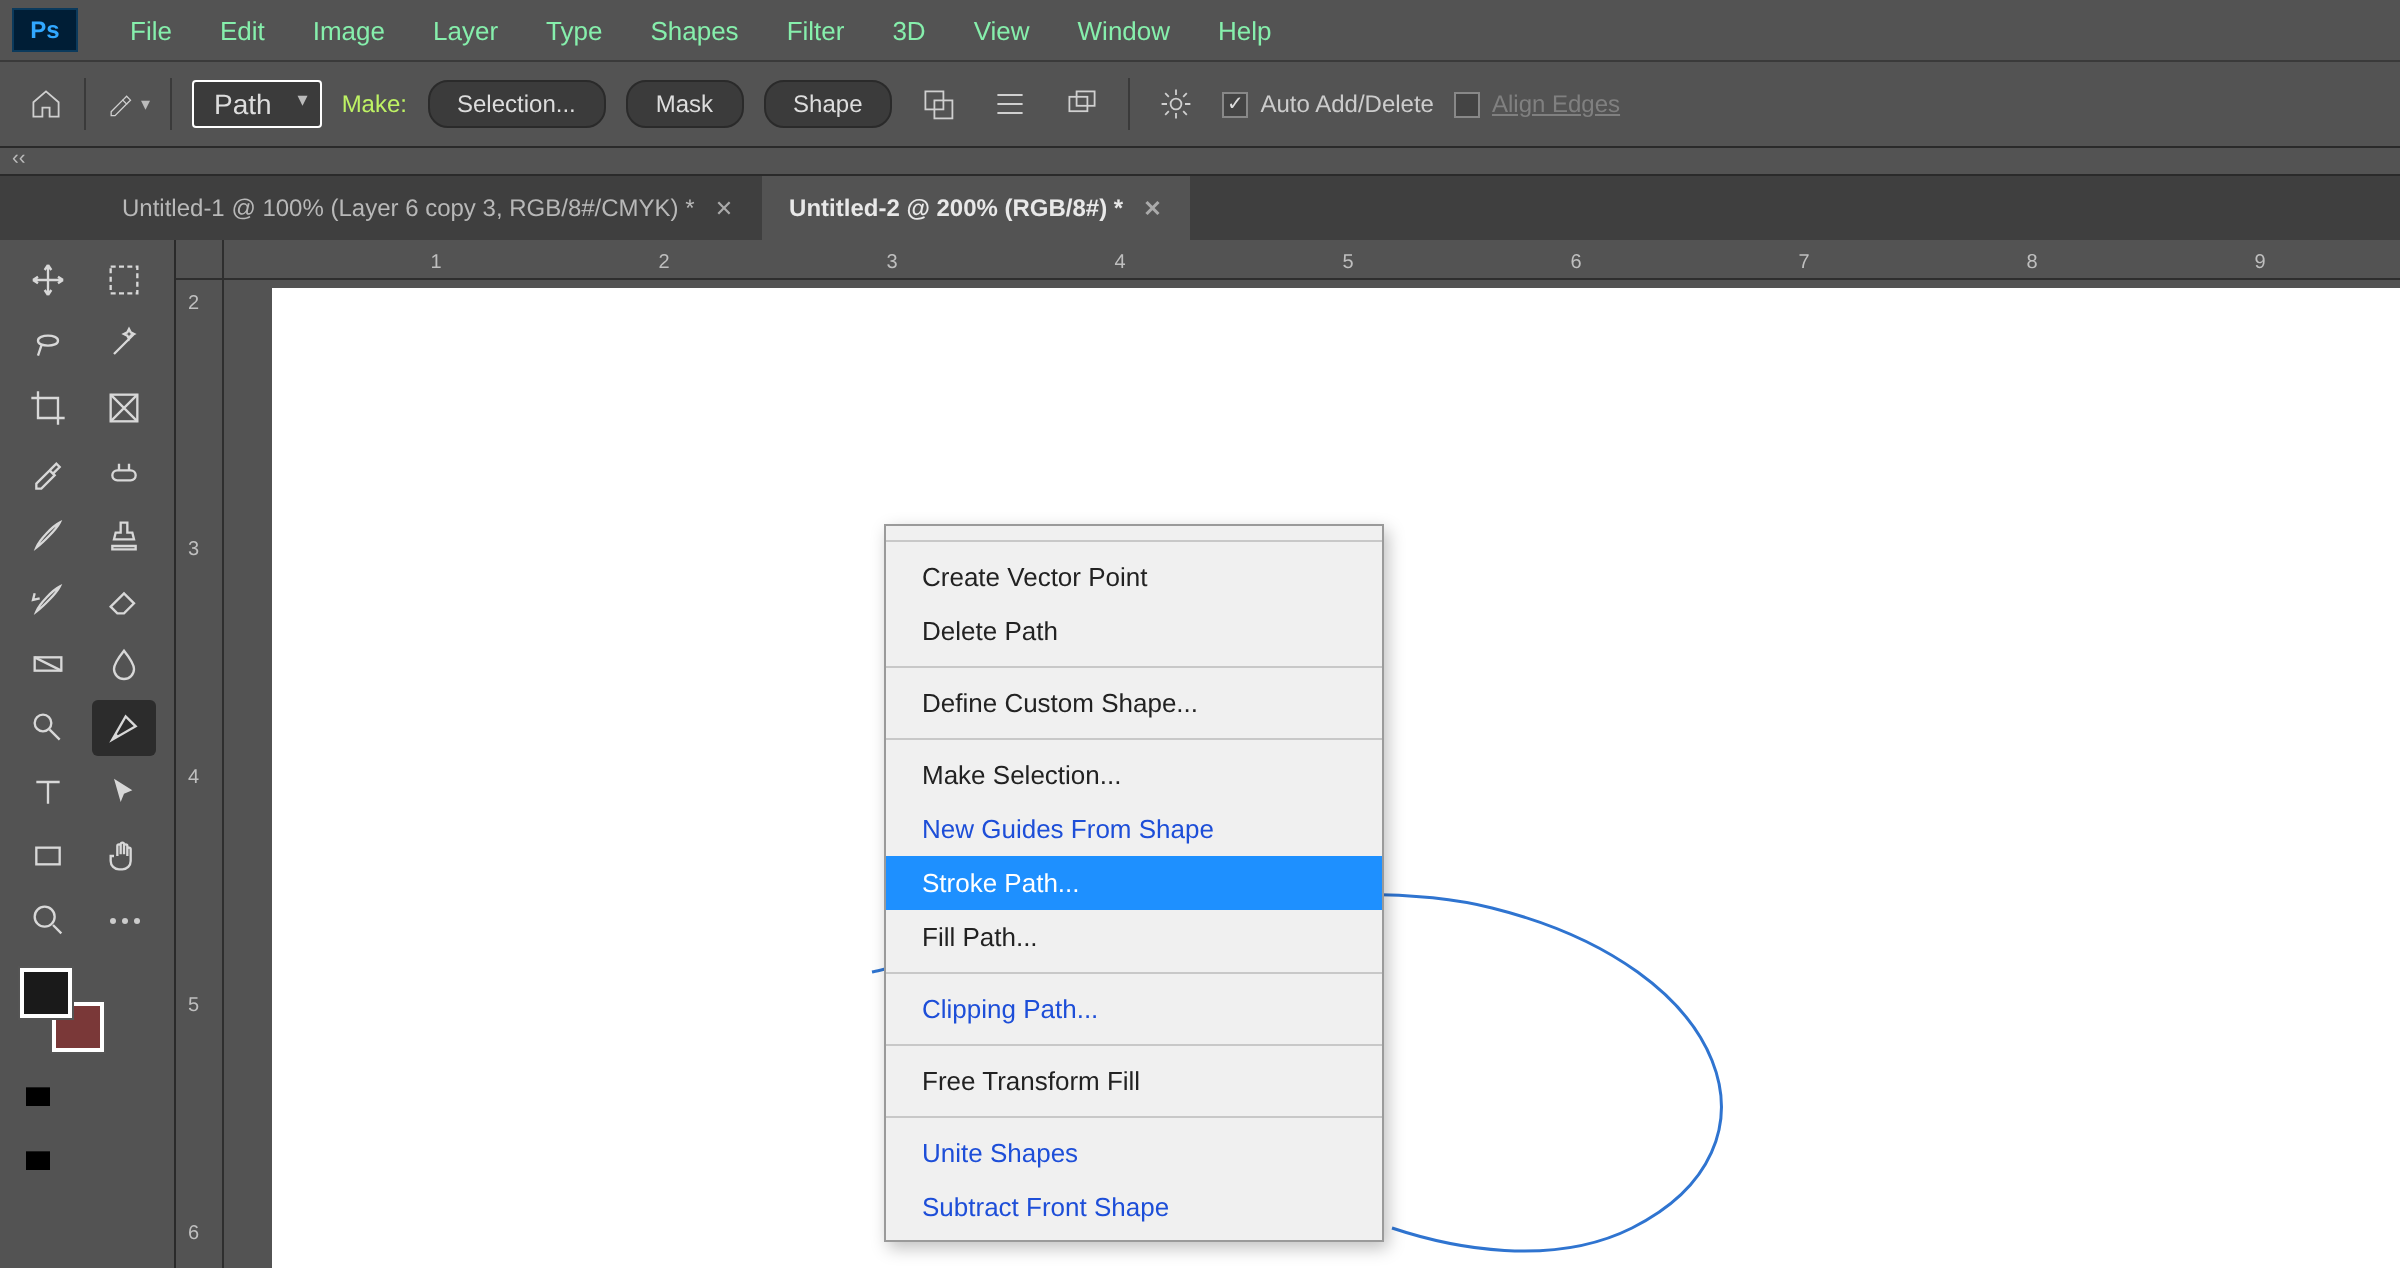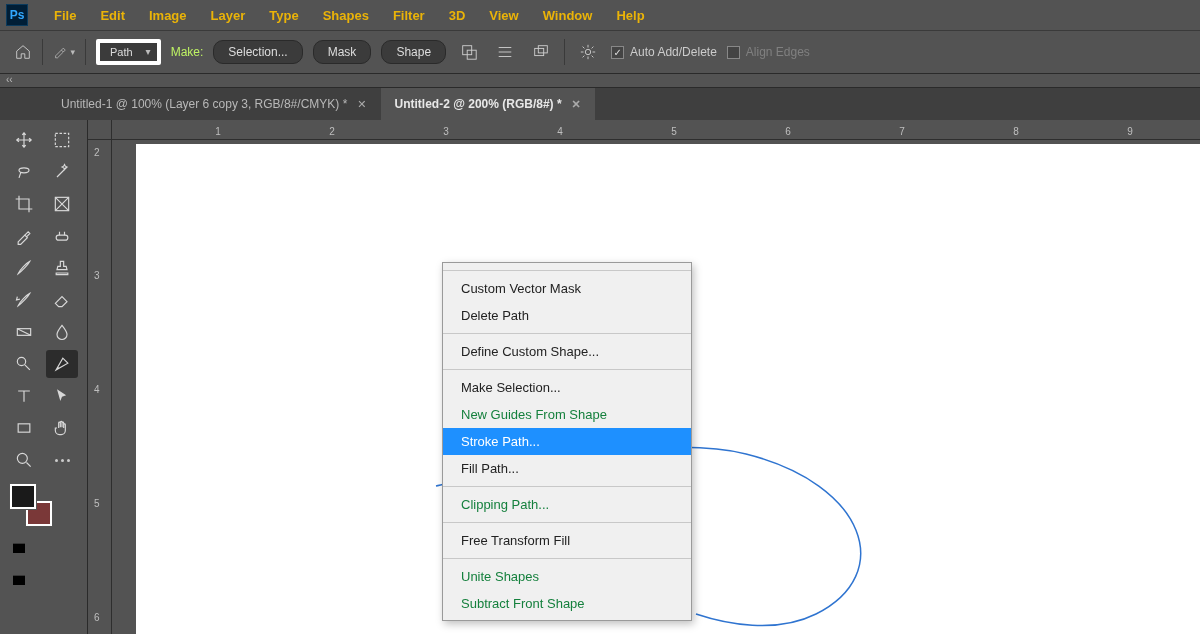--- a/index.html
+++ b/index.html
@@ -1,34 +1,34 @@
 <!DOCTYPE html>
 <html><head>
 <meta charset="utf-8">
 <style>
 * { margin: 0; padding: 0; box-sizing: border-box; font-family: "Segoe UI", Tahoma, sans-serif; }
 body { width: 1200px; height: 634px; background: #535353; color: #e0e0e0; overflow: hidden; user-select: none; }
 
 
 .menubar { height: 30px; background: #535353; display: flex; align-items: center; padding: 0 6px; font-size: 13px; }
-.ps-logo { width: 22px; height: 22px; background: #001e36; color: #31a8ff; font-weight: bold; font-size: 12px; display: flex; align-items: center; justify-content: center; border: 1px solid #0b3a5c; margin-right: 14px; }
-.menu-item { padding: 0 12px; height: 30px; display: flex; align-items: center; cursor: pointer; color: #eab308; font-weight: bold; }
+.ps-logo { width: 33px; height: 22px; background: #001e36; color: #31a8ff; font-weight: bold; font-size: 12px; display: flex; align-items: center; justify-content: center; border: 1px solid #0b3a5c; margin-right: 14px; }
+.menu-item { padding: 0 12px; height: 30px; display: flex; align-items: center; cursor: pointer; color: #86efac; }
 
 
 .optbar { height: 44px; background: #535353; border-top: 1px solid #3a3a3a; border-bottom: 1px solid #2a2a2a; display: flex; align-items: center; padding: 0 14px; gap: 10px; font-size: 12px; color: #d0d0d0; }
 .opt-divider { width: 1px; height: 26px; background: #3a3a3a; }
 .opt-home { width: 18px; height: 18px; }
 .opt-tool-icon { width: 22px; height: 18px; display:flex; align-items:center; }
-.opt-dd { background: #3b3b3b; border: 4px solid #ffffff; padding: 3px 24px 3px 10px; border-radius: 2px; position: relative; font-size: 11px; color: #ddd; }
+.opt-dd { background: #3b3b3b; border: 1px solid #ffffff; padding: 3px 24px 3px 10px; border-radius: 2px; position: relative; font-size: 14px; color: #ddd; }
 .opt-dd::after { content: "▾"; position: absolute; right: 6px; top: 3px; color: #bbb; font-size: 10px; }
 .opt-btn { background: #3b3b3b; border: 1px solid #2a2a2a; padding: 4px 14px; border-radius: 10px; font-size: 12px; color: #ddd; }
 .opt-iconbtn { width: 26px; height: 26px; display: flex; align-items: center; justify-content: center; }
 .opt-check { display: flex; align-items: center; gap: 6px; color: #ccc; }
 .opt-check .box { width: 13px; height: 13px; border: 1px solid #888; background:#444; display:flex; align-items:center; justify-content:center; color:#ddd; font-size:10px; }
-.opt-disabled { color: #808080; }
+.opt-disabled { color: #808080; text-decoration: underline; }
 .opt-label { color: #bef264; }
 .opt-iconbtn svg, .opt-home svg, .opt-tool-icon svg { stroke: #d0d0d0; fill: none; }
 
 
 .panel-toggle { height: 14px; font-size: 10px; color: #bbb; padding-left: 6px; background:#535353; border-bottom:1px solid #2a2a2a; display:flex; align-items:flex-start; gap:18px;}
 .panel-toggle span { display:inline-block; }
 
 
 .tabstrip { height: 32px; background: #3f3f3f; display: flex; align-items: stretch; padding-left: 47px; font-size: 12px; }
 .doc-tab { display: flex; align-items: center; padding: 0 14px; gap: 10px; color: #b8b8b8; cursor:pointer; }
@@ -57,21 +57,21 @@
 .ruler-v .ticklbl { position: absolute; left: 6px; font-size: 10px; color: #bfbfbf; transform: translateY(-50%);}
 .ruler-corner { position:absolute; top:0; left:0; width:24px; height:20px; background:#535353; border-right:1px solid #2e2e2e; border-bottom:1px solid #2e2e2e; }
 
 .canvas-wrap { position: absolute; top: 20px; left: 24px; right: 0; bottom: 0; background: #535353; overflow: hidden; }
 .page { position: absolute; left: 24px; top: 4px; width: 1200px; height: 800px; background: #fff; }
 .page svg { position: absolute; inset: 0; }
 
 
 .ctx { position: absolute; left: 330px; top: 122px; width: 250px; background: #f0f0f0; border: 1px solid #9a9a9a; box-shadow: 2px 3px 8px rgba(0,0,0,.25); font-size: 13px; color: #222; padding: 3px 0; }
 .ctx .mi { padding: 4px 18px; line-height: 19px; cursor:pointer; }
-.ctx .mi.disabled { color: #15803d; cursor:default; }
+.ctx .mi.disabled { color: #1d4ed8; cursor:default; }
 .ctx .mi.hl { background: #1e90ff; color: #fff; }
 .ctx hr { border: none; border-top: 1px solid #c8c8c8; margin: 4px 0; }
 </style>
 </head>
 <body>
 
 <div class="menubar">
   <div class="ps-logo">Ps</div>
   <div class="menu-item">File</div>
   <div class="menu-item">Edit</div>
@@ -336,21 +336,21 @@
     </div>
     <div class="canvas-wrap">
       <div class="page">
         <svg viewBox="0 0 1200 800">
           <path d="M 300 342 C 320 338, 510 285, 610 310 C 730 340, 760 430, 680 470 C 640 490, 590 480, 560 470" stroke="#2f74d0" stroke-width="1.5" fill="none"></path>
         </svg>
       </div>
 
       <div class="ctx">
         <hr>
-        <div class="mi">Custom Vector Mask</div>
+        <div class="mi">Create Vector Point</div>
         <div class="mi">Delete Path</div>
         <hr>
         <div class="mi">Define Custom Shape...</div>
         <hr>
         <div class="mi">Make Selection...</div>
         <div class="mi disabled">New Guides From Shape</div>
         <div class="mi hl">Stroke Path...</div>
         <div class="mi">Fill Path...</div>
         <hr>
         <div class="mi disabled">Clipping Path...</div>

